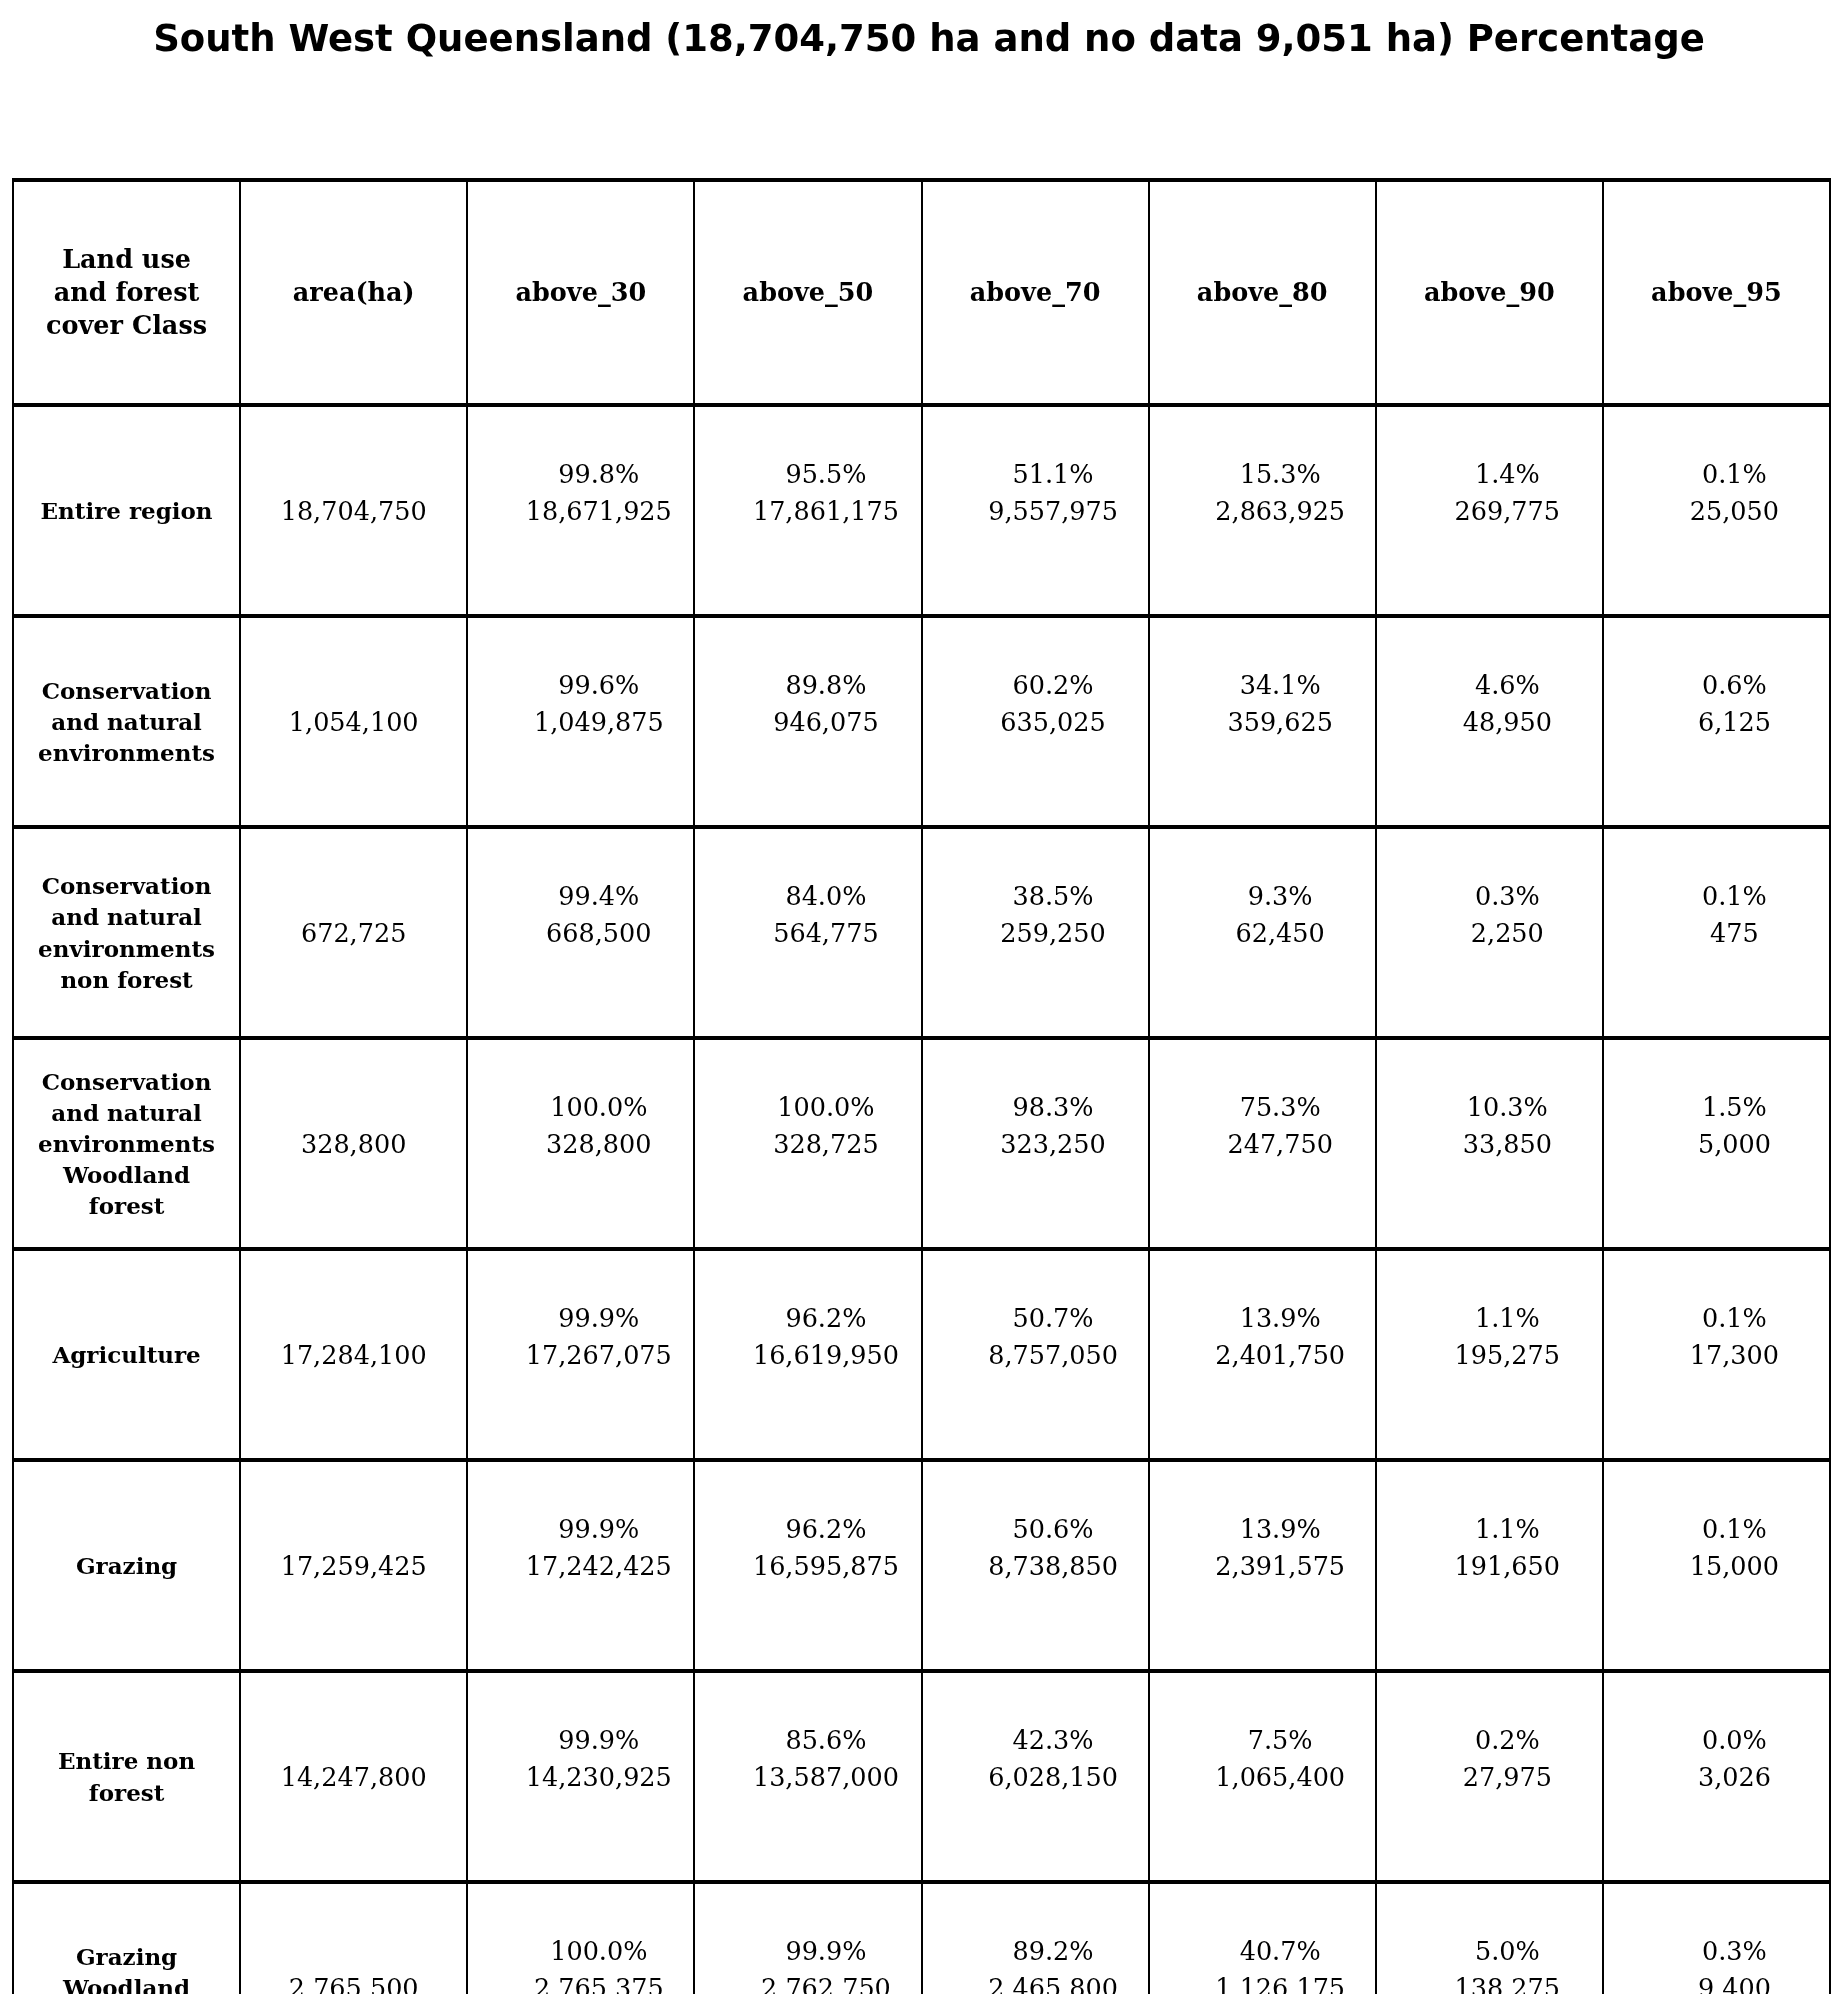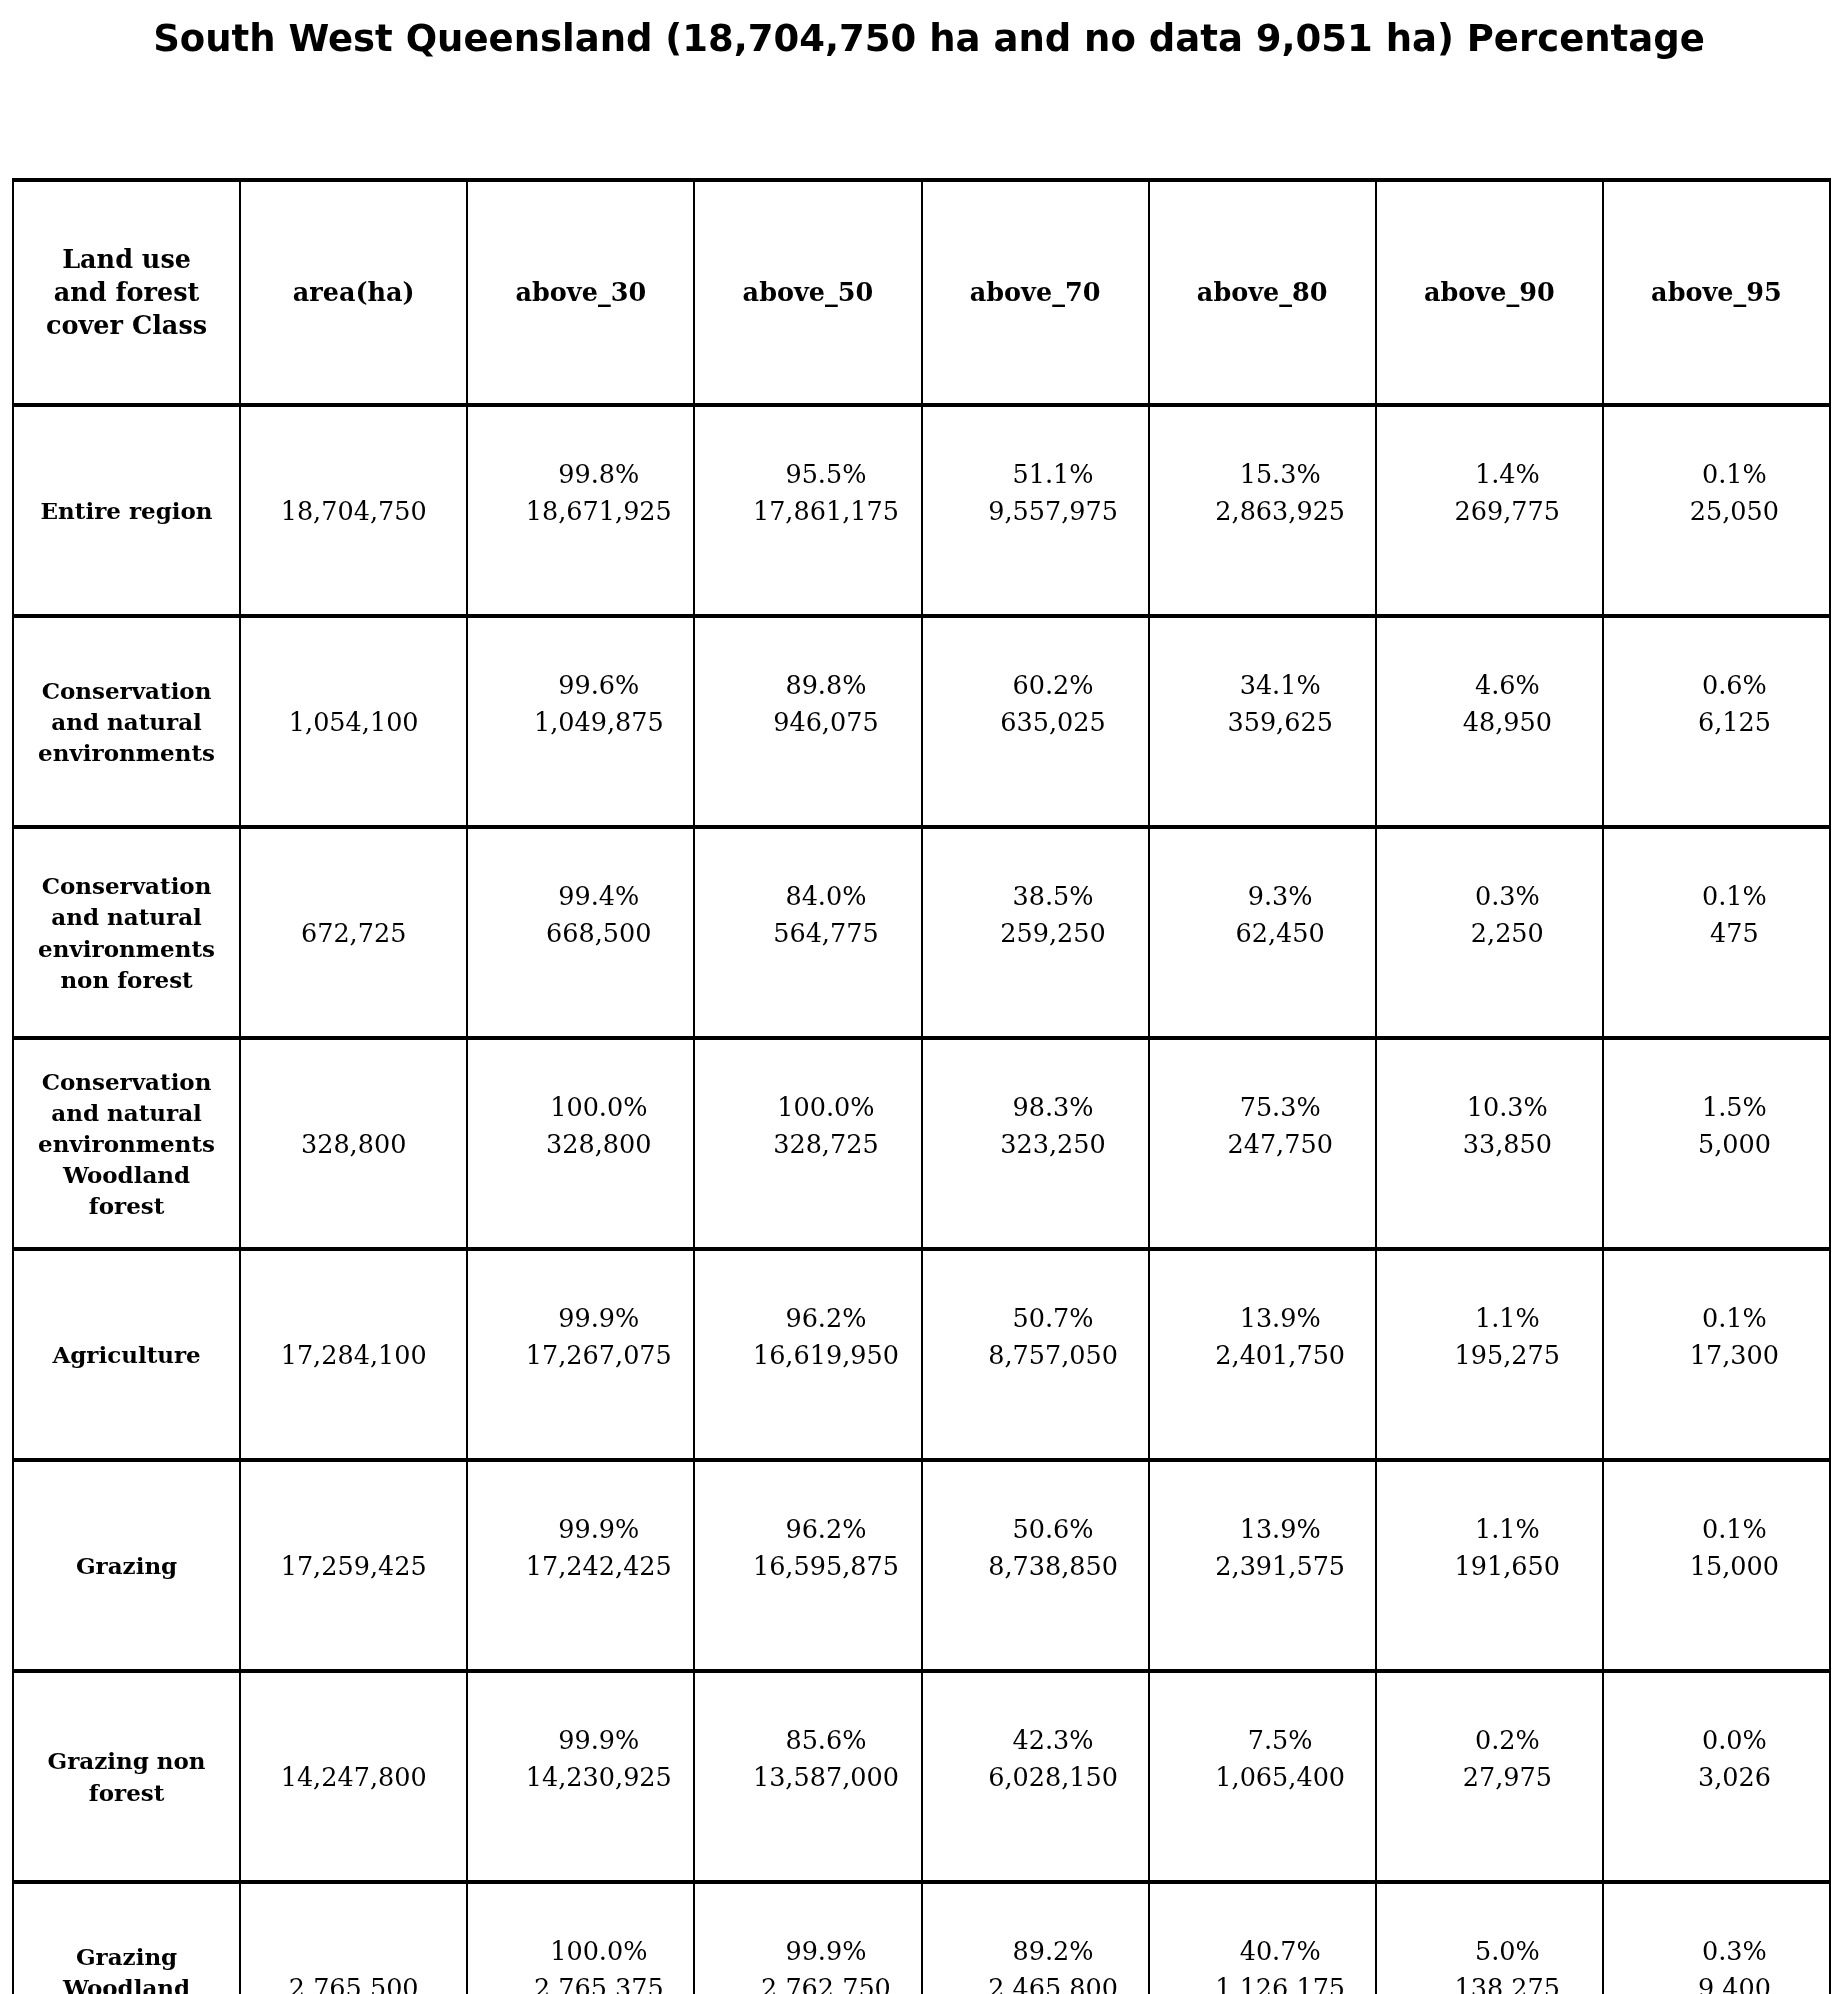--- a/index.html
+++ b/index.html
@@ -275,21 +275,21 @@
           </div>
         </td>
         <td class="pv-cell">
           <div class="stack">
             <div>0.1%</div>
             <div>15,000</div>
           </div>
         </td>
       </tr>
       <tr>
-        <td class="label-cell">Grazing non forest</td>
+        <td class="label-cell">Entire non forest</td>
         <td class="area-cell">14,247,800</td>
         <td class="pv-cell">
           <div class="stack">
             <div>99.9%</div>
             <div>14,230,925</div>
           </div>
         </td>
         <td class="pv-cell">
           <div class="stack">
             <div>85.6%</div>

